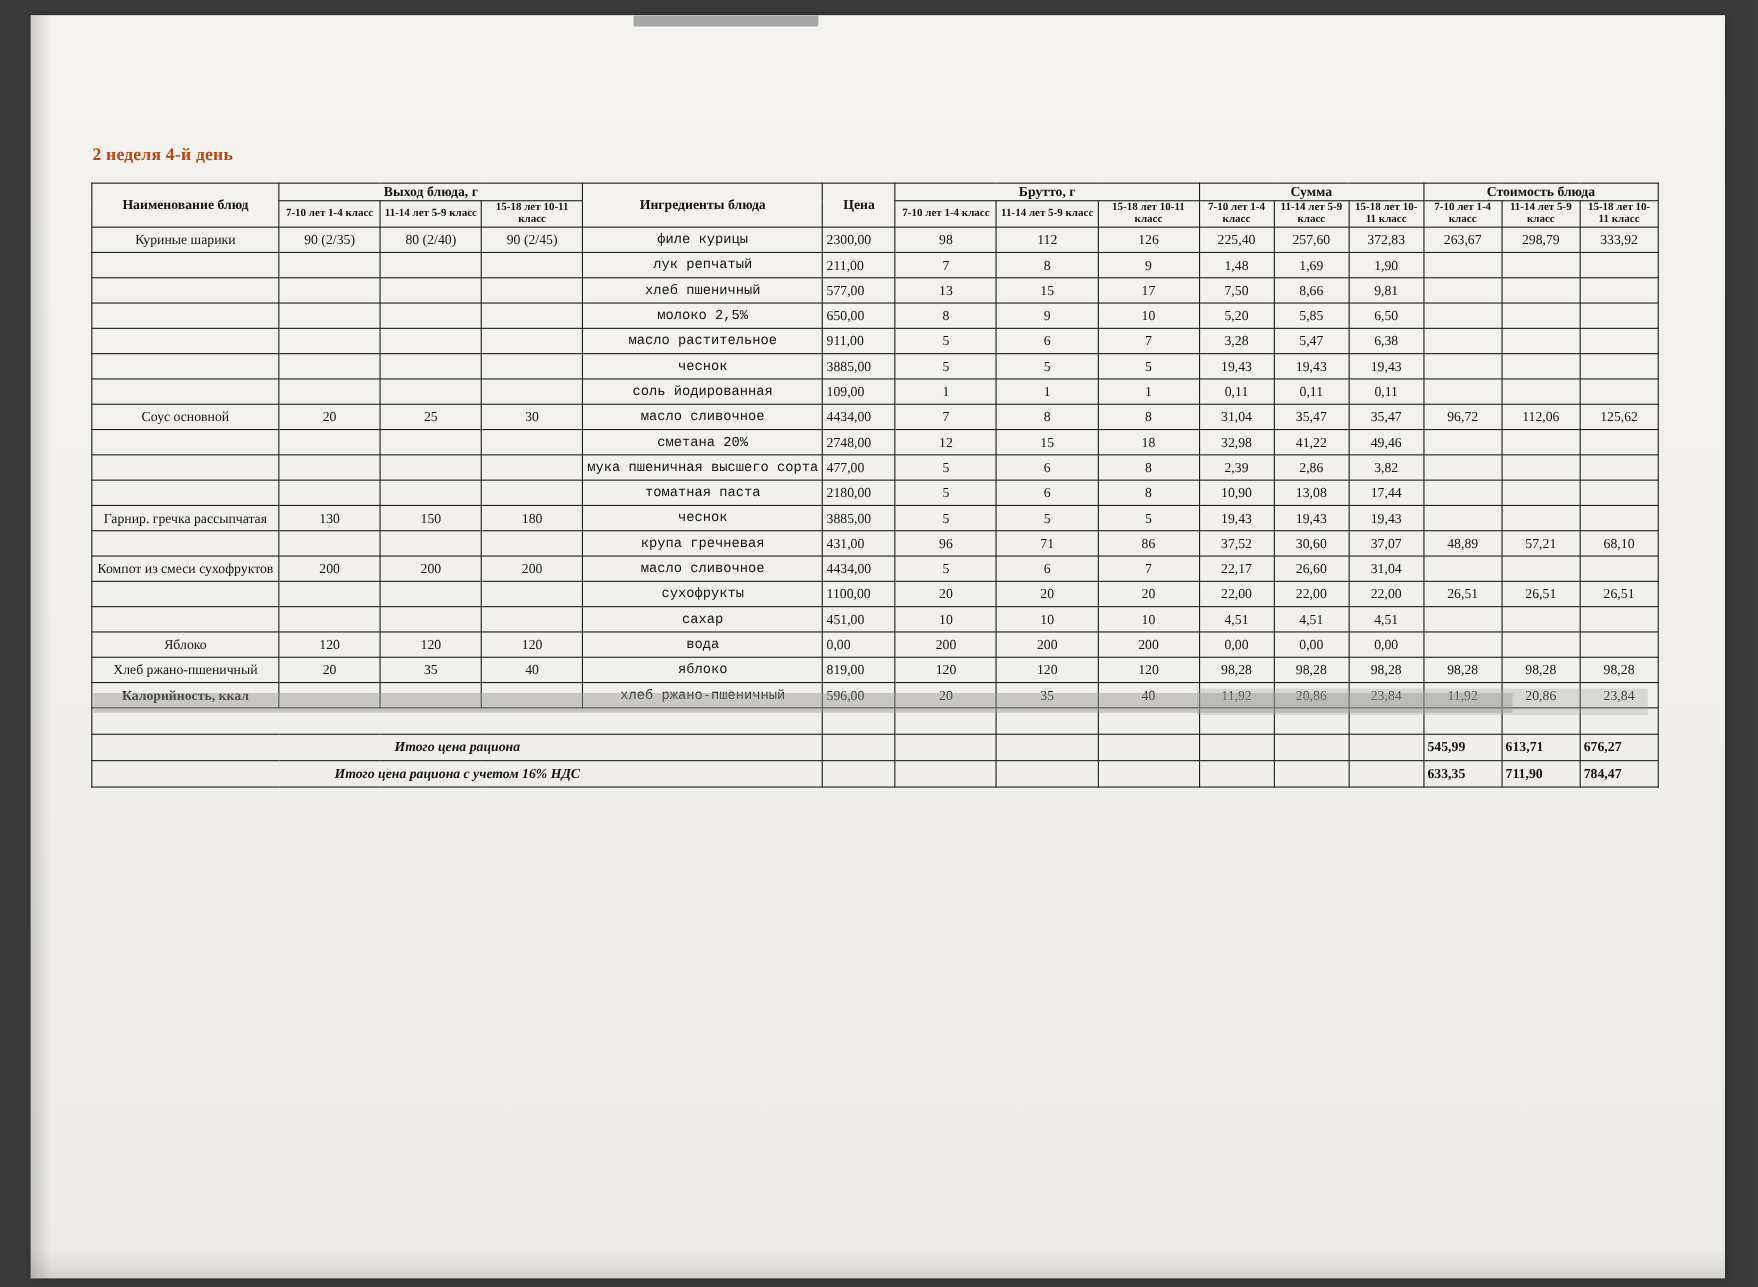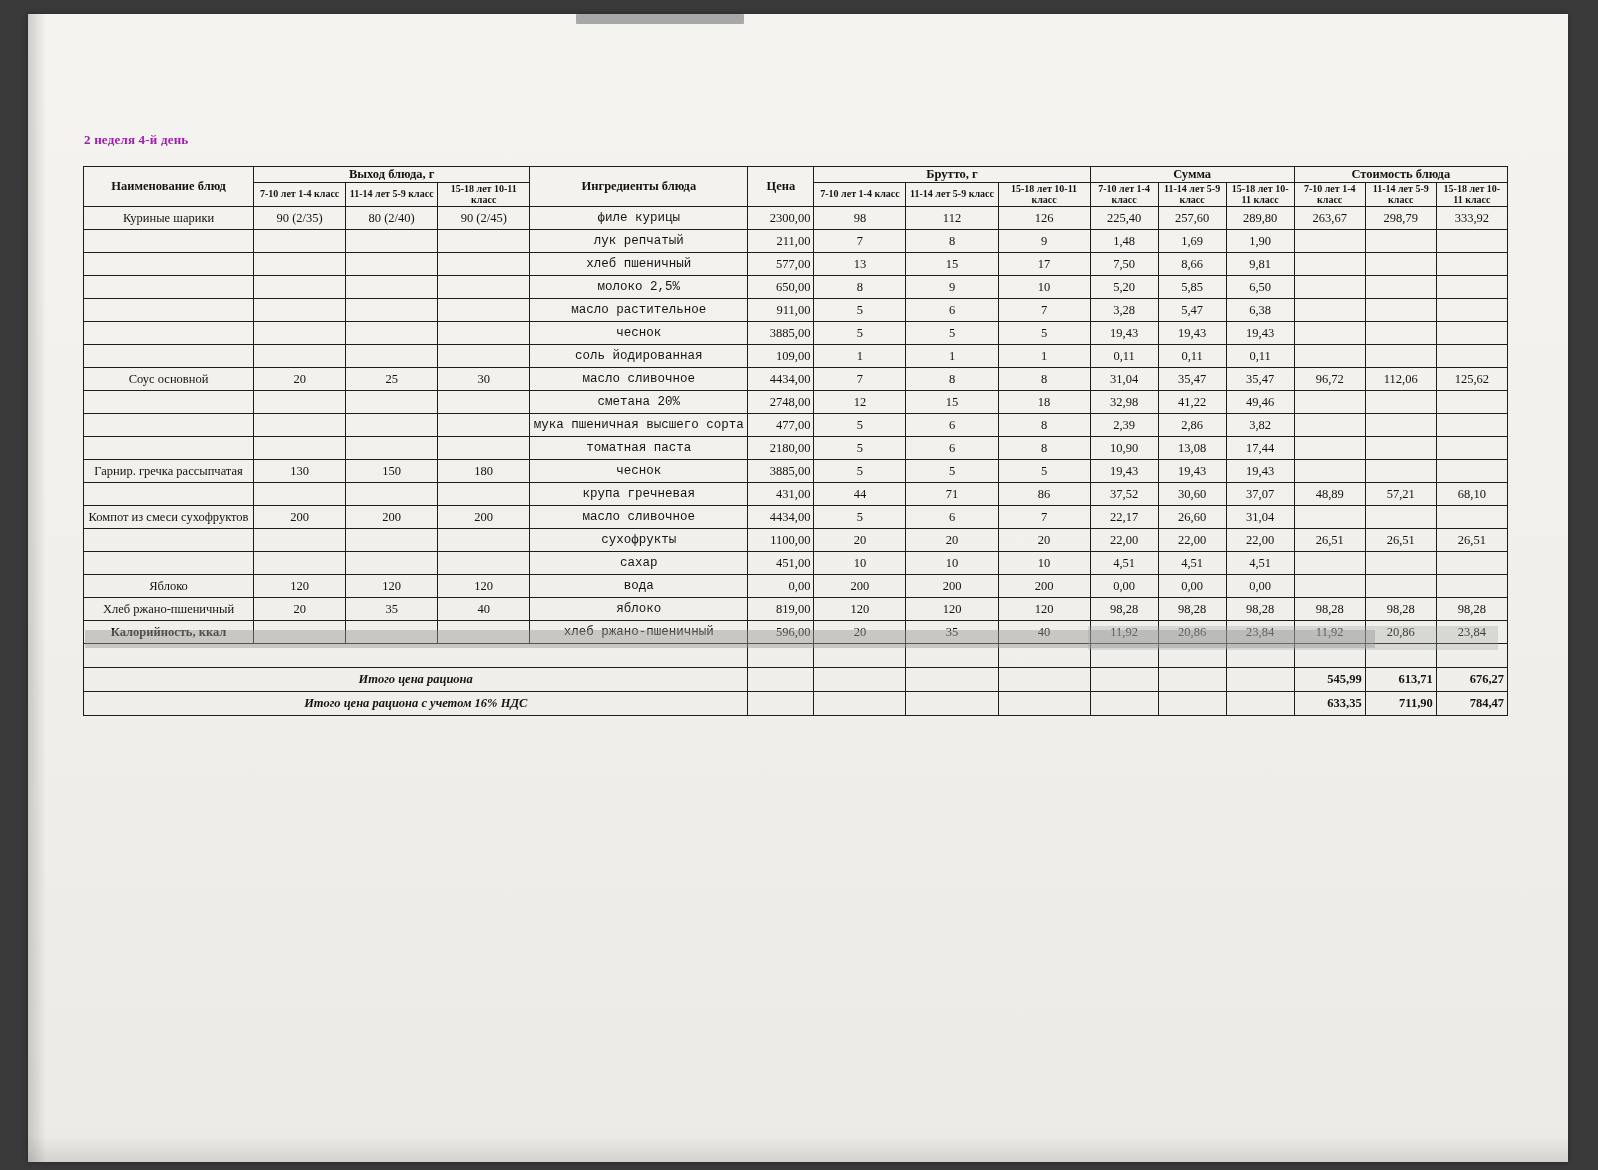--- a/index.html
+++ b/index.html
@@ -34,23 +34,23 @@
     top: 0px;
     width: 168px;
     height: 10px;
     background: #a7a7a7;
     border-radius: 1px;
   }
   .doc-title {
     position: absolute;
     left: 56px;
     top: 118px;
-    font-size: 13px;
+    font-size: 16px;
     font-weight: bold;
-    color: #a21caf;
+    color: #c2410c;
     letter-spacing: 0.2px;
   }
   .table-wrap {
     position: absolute;
     left: 55px;
     top: 152px;
     width: 1425px;
   }
   table.menu {
     border-collapse: collapse;
@@ -71,21 +71,21 @@
     text-align: center;
     font-size: 12.5px;
     line-height: 1.1;
     padding: 3px 2px;
   }
   th.head.sm {
     font-size: 10px;
   }
   td.c { text-align: center; }
   td.l { text-align: center; }
-  td.r { text-align: right; }
+  td.r { }
   td.dish { font-size: 13px; padding-left: 4px; }
   td.ing { font-size: 12.5px; padding-left: 4px; font-family: Liberation Mono, monospace; }
   td.num { font-size: 12.5px; }
   tr.row td { height: 20px; }
   td.bold { font-weight: bold; }
   td.ital { font-style: italic; font-weight: bold; }
   .total-row td { height: 21px; }
   .smear {
     position: absolute;
     left: 57px;
@@ -177,21 +177,21 @@
             <td class="c num">90 (2/35)</td>
             <td class="c num">80 (2/40)</td>
             <td class="c num">90 (2/45)</td>
             <td class="l ing">филе курицы</td>
             <td class="r num">2300,00</td>
             <td class="c num">98</td>
             <td class="c num">112</td>
             <td class="c num">126</td>
             <td class="c num">225,40</td>
             <td class="c num">257,60</td>
-            <td class="c num">289,80</td>
+            <td class="c num">372,83</td>
             <td class="c num">263,67</td>
             <td class="c num">298,79</td>
             <td class="c num">333,92</td>
           </tr>
           <tr class="row">
             <td class="l dish"></td>
             <td class="c num"></td>
             <td class="c num"></td>
             <td class="c num"></td>
             <td class="l ing">лук репчатый</td>
@@ -376,21 +376,21 @@
             <td class="c num"></td>
             <td class="c num"></td>
           </tr>
           <tr class="row">
             <td class="l dish"></td>
             <td class="c num"></td>
             <td class="c num"></td>
             <td class="c num"></td>
             <td class="l ing">крупа гречневая</td>
             <td class="r num">431,00</td>
-            <td class="c num">44</td>
+            <td class="c num">96</td>
             <td class="c num">71</td>
             <td class="c num">86</td>
             <td class="c num">37,52</td>
             <td class="c num">30,60</td>
             <td class="c num">37,07</td>
             <td class="c num">48,89</td>
             <td class="c num">57,21</td>
             <td class="c num">68,10</td>
           </tr>
           <tr class="row">

